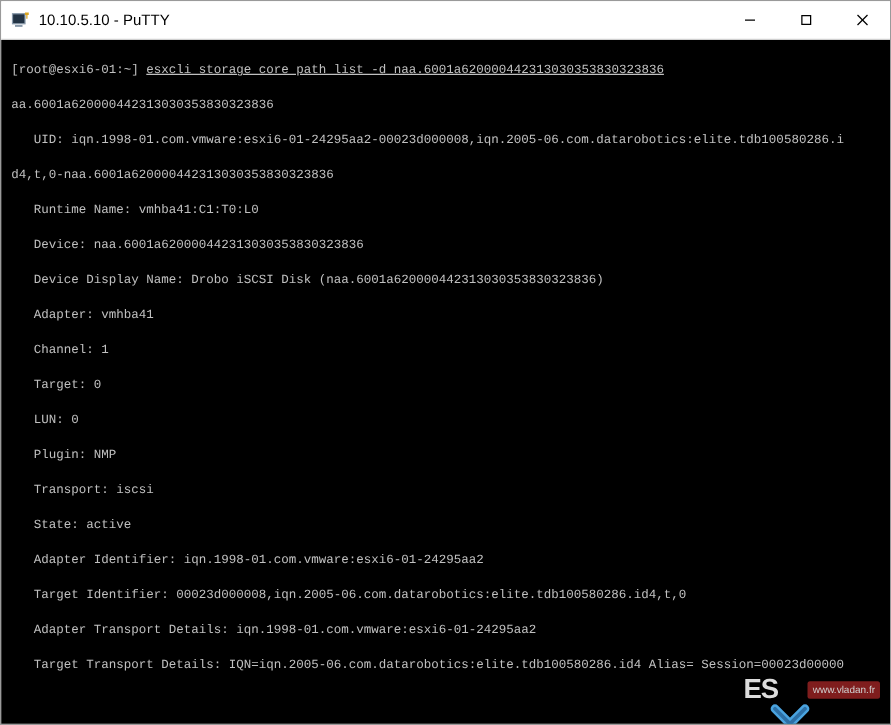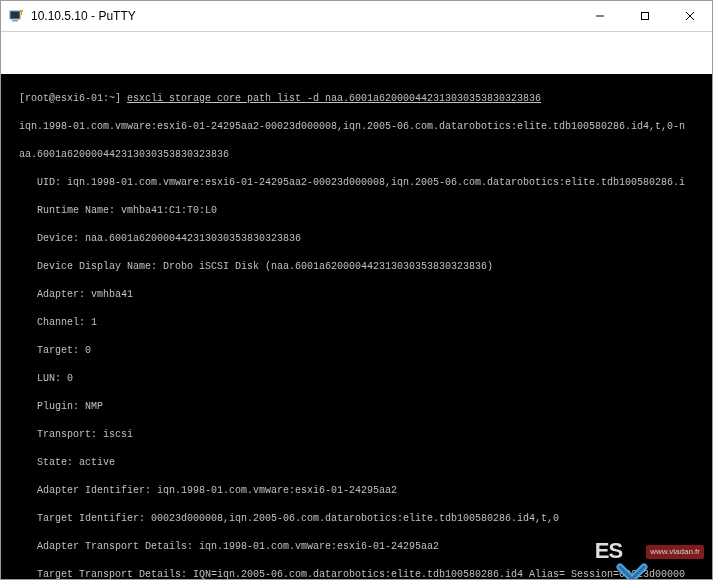--- a/index.html
+++ b/index.html
@@ -53,25 +53,24 @@
     color: #000;
     cursor: pointer;
   }
   .terminal {
     flex: 1;
     background: #000;
     color: #c0c0c0;
     font-family: "Consolas", "Courier New", monospace;
     font-size: 10px;
     line-height: 14px;
-    padding: 4px 0 4px 18px;
+    padding: 4px 0 4px 8px;
     white-space: pre;
     overflow: hidden;
     position: relative;
-    margin-top: 42px;
   }
   .prompt-user { color: #c0c0c0; }
   .underline-cmd { text-decoration: underline; }
   .line { display: block; }
   .watermark {
     position: absolute;
     right: 8px;
     bottom: 10px;
     display: flex;
     align-items: center;
@@ -143,23 +142,23 @@
         <svg width="10" height="10" viewBox="0 0 10 10">
             <line x1="1" y1="1" x2="9" y2="9" stroke="#000" stroke-width="1"></line>
             <line x1="9" y1="1" x2="1" y2="9" stroke="#000" stroke-width="1"></line>
           </svg>
       </div>
     </div>
   </div>
 
   <div class="terminal">
 <span class="line"><span class="prompt-user">[root@esxi6-01:~]</span> <span class="underline-cmd">esxcli storage core path list -d naa.6001a620000442313030353830323836</span></span>
-<span class="line">iqn.1998-01.com.vmware:esxi6-01-24295aa2-00023d000008,iqn.2005-06.com.datarobotics:elite.tdb100580286.id4,t,0-n</span>
 <span class="line">aa.6001a620000442313030353830323836</span>
 <span class="line">   UID: iqn.1998-01.com.vmware:esxi6-01-24295aa2-00023d000008,iqn.2005-06.com.datarobotics:elite.tdb100580286.i</span>
+<span class="line">d4,t,0-naa.6001a620000442313030353830323836</span>
 <span class="line">   Runtime Name: vmhba41:C1:T0:L0</span>
 <span class="line">   Device: naa.6001a620000442313030353830323836</span>
 <span class="line">   Device Display Name: Drobo iSCSI Disk (naa.6001a620000442313030353830323836)</span>
 <span class="line">   Adapter: vmhba41</span>
 <span class="line">   Channel: 1</span>
 <span class="line">   Target: 0</span>
 <span class="line">   LUN: 0</span>
 <span class="line">   Plugin: NMP</span>
 <span class="line">   Transport: iscsi</span>
 <span class="line">   State: active</span>

